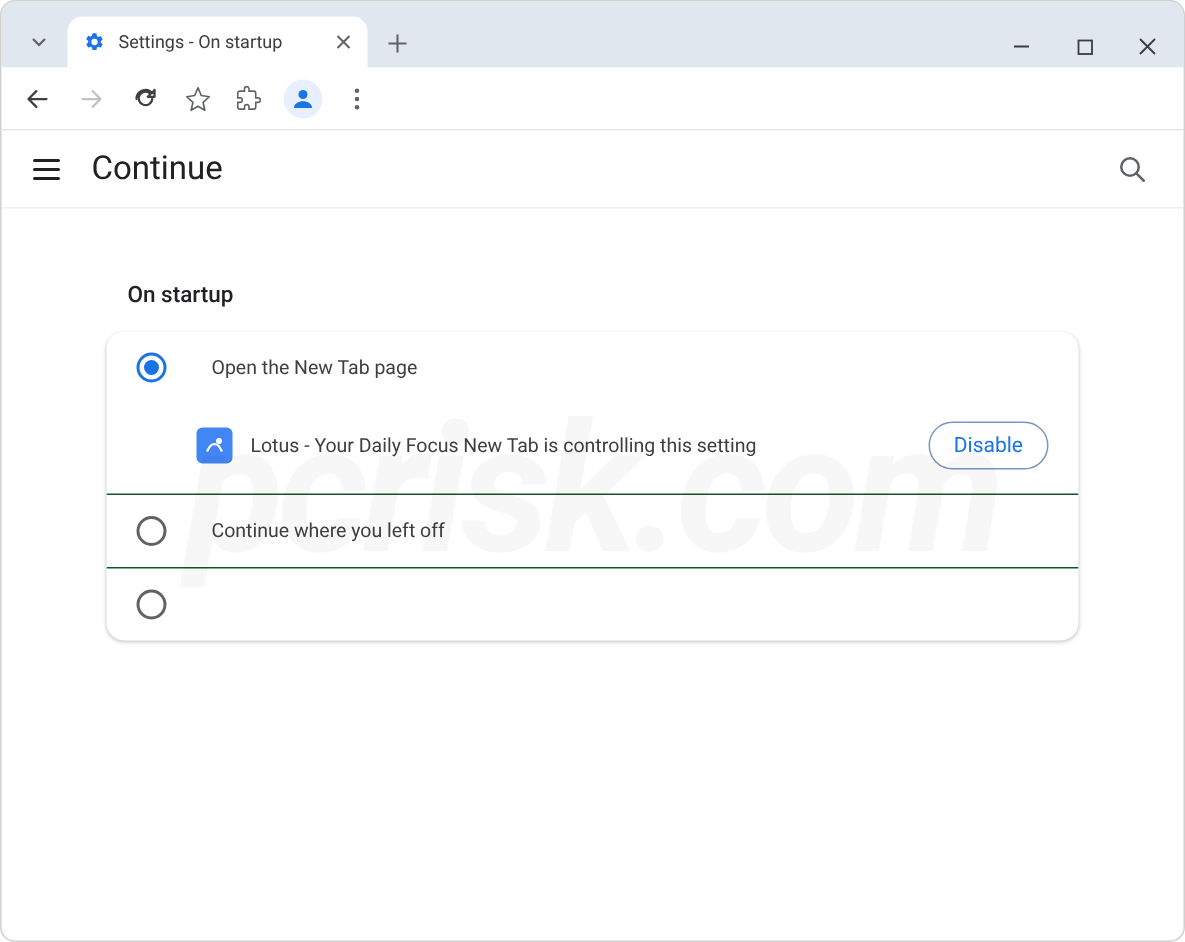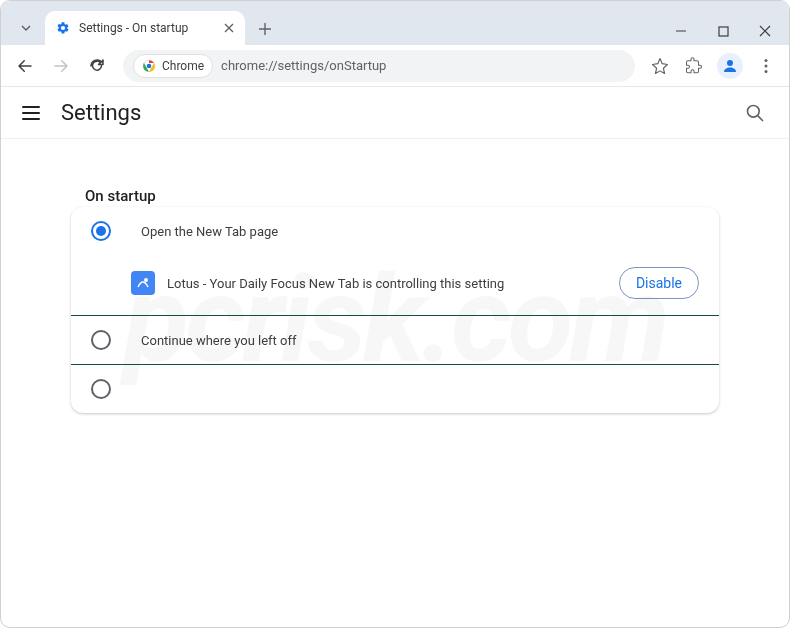--- a/index.html
+++ b/index.html
@@ -29,21 +29,21 @@
 .avatar { width: 26px; height: 26px; border-radius: 50%; background: #e8f0fe; display: flex; align-items: center; justify-content: center; color: #1a73e8; margin: 0 4px; }
 
 
 .settings-hdr { height: 52px; display: flex; align-items: center; padding: 0 18px; border-bottom: 1px solid #f0f0f0; }
 .hamburger { width: 24px; height: 24px; display: flex; align-items: center; justify-content: center; cursor: pointer; color: #202124; margin-right: 18px; }
 .settings-title { font-size: 22px; color: #202124; font-weight: 400; flex: 1; }
 .search-settings { width: 32px; height: 32px; display: flex; align-items: center; justify-content: center; cursor: pointer; color: #5f6368; }
 
 
 .content { padding: 20px 70px; }
-.section-title { font-size: 15px; color: #202124; font-weight: 500; margin: 28px 0 2px 14px; }
+.section-title { font-size: 15px; color: #202124; font-weight: 500; margin: 28px 0 16px 14px; }
 .card { background: #fff; border-radius: 12px; box-shadow: 0 1px 3px rgba(60,64,67,.2), 0 1px 2px rgba(60,64,67,.1); overflow: hidden; }
 .row { display: flex; align-items: center; padding: 14px 20px; min-height: 48px; cursor: pointer; }
 .row.sep-top { border-top: 1px solid #14532d; }
 .radio { width: 20px; height: 20px; border: 2px solid #5f6368; border-radius: 50%; position: relative; flex-shrink: 0; }
 .radio.selected { border-color: #1a73e8; }
 .radio.selected::after { content: ""; position: absolute; inset: 3px; background: #1a73e8; border-radius: 50%; }
 .row-label { font-size: 13px; color: #3c4043; margin-left: 30px; }
 .ext-row { display: flex; align-items: center; padding: 12px 20px 16px 60px; gap: 12px; }
 .ext-icon { width: 24px; height: 24px; background: #4285f4; border-radius: 4px; display: flex; align-items: center; justify-content: center; flex-shrink: 0; }
 .ext-text { font-size: 13px; color: #3c4043; flex: 1; }
@@ -114,33 +114,20 @@
   <div class="navbtn disabled">
     <svg width="18" height="18" viewBox="0 0 24 24">
         <path d="M4 12h16m0 0l-7-7m7 7l-7 7" stroke="#bfc3c7" stroke-width="2" fill="none" stroke-linecap="round" stroke-linejoin="round"></path>
       </svg>
   </div>
   <div class="navbtn">
     <svg width="18" height="18" viewBox="0 0 24 24">
         <path d="M4 12a8 8 0 0 1 14-5.3L20 4v6h-6l2.5-2.5A6 6 0 1 0 18 12" stroke="#3c4043" stroke-width="2" fill="none" stroke-linecap="round" stroke-linejoin="round"></path>
       </svg>
   </div>
-  <div class="omnibox">
-    <span class="chip">
-      <svg width="14" height="14" viewBox="0 0 24 24">
-          <circle cx="12" cy="12" r="10" fill="#fff" stroke="#ccc" stroke-width="1"></circle>
-          <circle cx="12" cy="12" r="4" fill="#1a73e8"></circle>
-          <path d="M12 2a10 10 0 018.66 5H12" fill="#ea4335"></path>
-          <path d="M3.34 7A10 10 0 0012 22l-4.33-7.5" fill="#34a853"></path>
-          <path d="M20.66 7L12 22a10 10 0 008.66-15" fill="#fbbc05"></path>
-        </svg>
-      <span>Chrome</span>
-    </span>
-    <span class="url">chrome://settings/onStartup</span>
-  </div>
   <div class="toolicon">
     <svg width="18" height="18" viewBox="0 0 24 24">
         <path d="M12 2l2.9 6.9L22 10l-5.5 5 1.6 7L12 18.5 5.9 22l1.6-7L2 10l7.1-1.1z" stroke="#5f6368" stroke-width="1.5" fill="none" stroke-linejoin="round"></path>
       </svg>
   </div>
   <div class="toolicon">
     <svg width="18" height="18" viewBox="0 0 24 24">
         <path d="M20 11h-2V7a2 2 0 00-2-2h-4V3a2 2 0 10-4 0v2H4a2 2 0 00-2 2v4h2a2 2 0 110 4H2v4a2 2 0 002 2h4v-2a2 2 0 114 0v2h4a2 2 0 002-2v-4h2a2 2 0 100-4z" stroke="#5f6368" stroke-width="1.4" fill="none"></path>
       </svg>
   </div>
@@ -163,21 +150,21 @@
   <div class="watermark">
       <div class="watermark-text">pcrisk.com</div>
     </div>
 
   <div class="settings-hdr">
     <div class="hamburger">
       <svg width="20" height="20" viewBox="0 0 20 20">
           <path d="M2 4h16M2 10h16M2 16h16" stroke="#202124" stroke-width="2" stroke-linecap="round"></path>
         </svg>
     </div>
-    <div class="settings-title">Settings</div>
+    <div class="settings-title">Continue</div>
     <div class="search-settings">
       <svg width="20" height="20" viewBox="0 0 24 24">
           <circle cx="10" cy="10" r="7" stroke="#5f6368" stroke-width="2" fill="none"></circle>
           <path d="M21 21l-5.5-5.5" stroke="#5f6368" stroke-width="2" stroke-linecap="round"></path>
         </svg>
     </div>
   </div>
 
   <div class="content">
     <div class="section-title">On startup</div>

